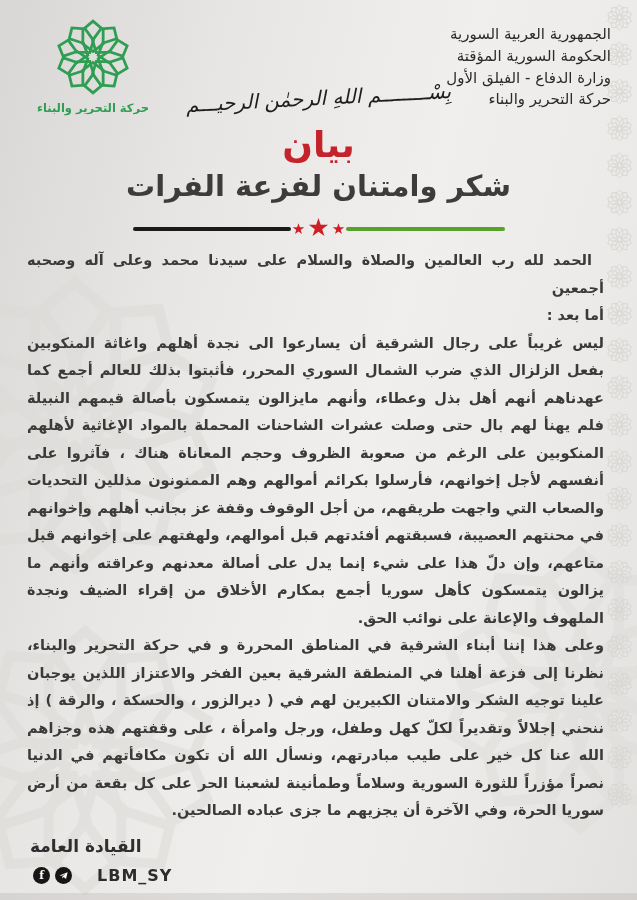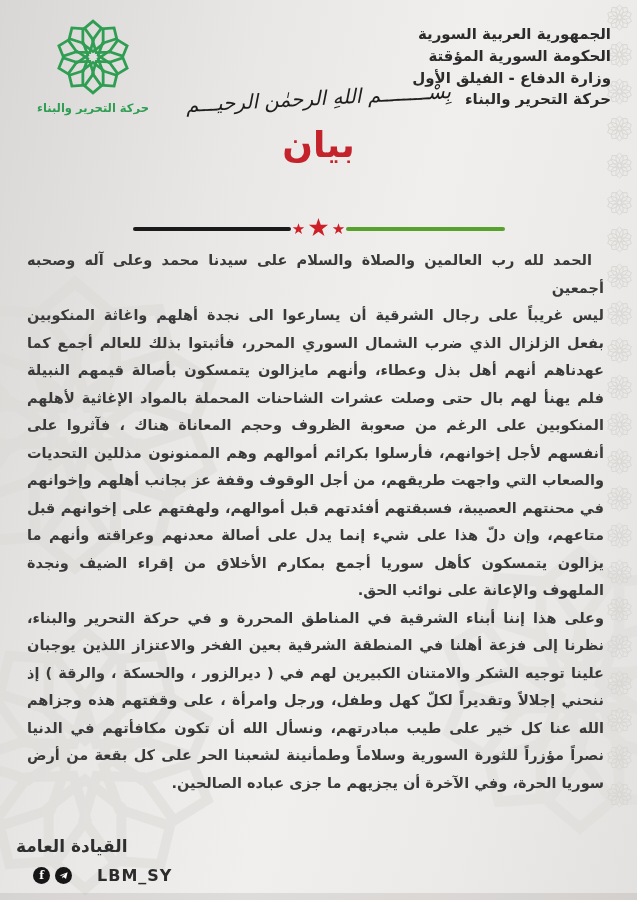--- a/index.html
+++ b/index.html
@@ -11,21 +11,21 @@
   .page::after{content:"";position:absolute;left:0;right:0;bottom:0;height:7px;background:rgba(90,85,80,.12);}
   
   .wm-strip{position:absolute;top:4px;right:4px;display:flex;flex-direction:column;gap:10px;z-index:0;}
   .wm-strip svg{width:27px;height:27px;color:#d7d5d2;opacity:.85;}
   .big-wm{position:absolute;color:#dddbd8;opacity:.55;z-index:0;}
   .bw1{left:-80px;top:270px;width:310px;height:310px;}
   .bw2{left:-55px;top:620px;width:280px;height:280px;}
   .bw3{left:430px;top:540px;width:300px;height:300px;opacity:.4;}
   
   .letterhead{position:absolute;top:24px;right:26px;z-index:2;direction:rtl;text-align:right;
-    font-size:15px;font-weight:bold;color:#2b2b2b;line-height:21.8px;}
+    font-size:15px;font-weight:normal;color:#2b2b2b;line-height:21.8px;}
   
   .logo{position:absolute;top:18px;left:36px;width:114px;text-align:center;z-index:2;}
   .logo svg{width:78px;height:78px;color:#2f9e53;}
   .logo-label{font-size:11.5px;font-weight:bold;color:#2f9e53;margin-top:1px;}
   
   .bismillah{position:absolute;top:86px;left:0;width:100%;text-align:center;z-index:2;
     font-family:"DejaVu Serif",serif;font-style:italic;font-size:20px;color:#1d1d1d;
     letter-spacing:.5px;transform:rotate(-3deg);}
   .title{position:absolute;top:124px;left:0;width:100%;text-align:center;z-index:2;
     font-size:36px;font-weight:bold;color:#c4232b;}
@@ -39,21 +39,21 @@
   .divider .green{background:#57a12d;}
   .divider .star{color:#ce1f27;line-height:1;margin:0 1px;}
   .divider .small{font-size:15px;}
   .divider .big{font-size:25px;margin-top:-3px;}
   
   .body-text{position:absolute;top:247px;right:33px;left:27px;z-index:2;direction:rtl;
     text-align:justify;font-size:14.5px;font-weight:bold;color:#3a3a3a;line-height:27.5px;}
   .body-text p{margin:0;}
   .body-text .opening{text-indent:12px;}
   
-  .signature{position:absolute;left:16px;top:836px;z-index:2;direction:rtl;
+  .signature{position:absolute;left:30px;top:836px;z-index:2;direction:rtl;
     font-size:17px;font-weight:bold;color:#2e2e2e;}
   .footer{position:absolute;left:33px;top:866px;z-index:2;display:flex;align-items:center;}
   .circ{width:17px;height:17px;border-radius:50%;background:#161616;display:flex;
     align-items:center;justify-content:center;margin-right:5px;cursor:pointer;}
   .fb-f{color:#fff;font-size:11px;font-weight:bold;font-family:"DejaVu Serif",serif;line-height:1;}
   .circ svg{width:11px;height:11px;display:block;}
   .handle{margin-left:20px;font-size:16px;font-weight:bold;letter-spacing:1px;color:#2c2c2c;}
 </style>
 </head>
 <body>
@@ -166,31 +166,33 @@
   <div class="logo">
     <svg viewBox="-50 -50 100 100">
         <use href="#rosette"></use>
       </svg>
     <div class="logo-label">حركة التحرير والبناء</div>
   </div>
 
   <div class="bismillah">بِسْــــــــم اللهِ الرحمٰن الرحيـــم</div>
 
   <div class="title">بيان</div>
+  <div class="subtitle">شكر وامتنان لفزعة الفرات</div>
 
   <div class="divider">
     <span class="line black"></span>
     <span class="star small">★</span>
     <span class="star big">★</span>
     <span class="star small">★</span>
     <span class="line green"></span>
   </div>
 
   <div class="body-text">
     <p class="opening">الحمد لله رب العالمين والصلاة والسلام على سيدنا محمد وعلى آله وصحبه أجمعين</p>
+    <p>أما بعد :</p>
     <p>ليس غريباً على رجال الشرقية أن يسارعوا الى نجدة أهلهم واغاثة المنكوبين بفعل الزلزال الذي ضرب الشمال السوري المحرر، فأثبتوا بذلك للعالم أجمع كما عهدناهم أنهم أهل بذل وعطاء، وأنهم مايزالون يتمسكون بأصالة قيمهم النبيلة فلم يهنأ لهم بال حتى وصلت عشرات الشاحنات المحملة بالمواد الإغاثية لأهلهم المنكوبين على الرغم من صعوبة الظروف وحجم المعاناة هناك ، فآثروا على أنفسهم لأجل إخوانهم، فأرسلوا بكرائم أموالهم وهم الممنونون مذللين التحديات والصعاب التي واجهت طريقهم، من أجل الوقوف وقفة عز بجانب أهلهم وإخوانهم في محنتهم العصيبة، فسبقتهم أفئدتهم قبل أموالهم، ولهفتهم على إخوانهم قبل متاعهم، وإن دلّ هذا على شيء إنما يدل على أصالة معدنهم وعراقته وأنهم ما يزالون يتمسكون كأهل سوريا أجمع بمكارم الأخلاق من إقراء الضيف ونجدة الملهوف والإعانة على نوائب الحق.</p>
     <p>وعلى هذا إننا أبناء الشرقية في المناطق المحررة و في حركة التحرير والبناء، نظرنا إلى فزعة أهلنا في المنطقة الشرقية بعين الفخر والاعتزاز اللذين يوجبان علينا توجيه الشكر والامتنان الكبيرين لهم في ( ديرالزور ، والحسكة ، والرقة ) إذ ننحني إجلالاً وتقديراً لكلّ كهل وطفل، ورجل وامرأة ، على وقفتهم هذه وجزاهم الله عنا كل خير على طيب مبادرتهم، ونسأل الله أن تكون مكافأتهم في الدنيا نصراً مؤزراً للثورة السورية وسلاماً وطمأنينة لشعبنا الحر على كل بقعة من أرض سوريا الحرة، وفي الآخرة أن يجزيهم ما جزى عباده الصالحين.</p>
   </div>
 
   <div class="signature">القيادة العامة</div>
 
   <div class="footer">
     <span class="circ">
       <span class="fb-f">f</span>
     </span>

